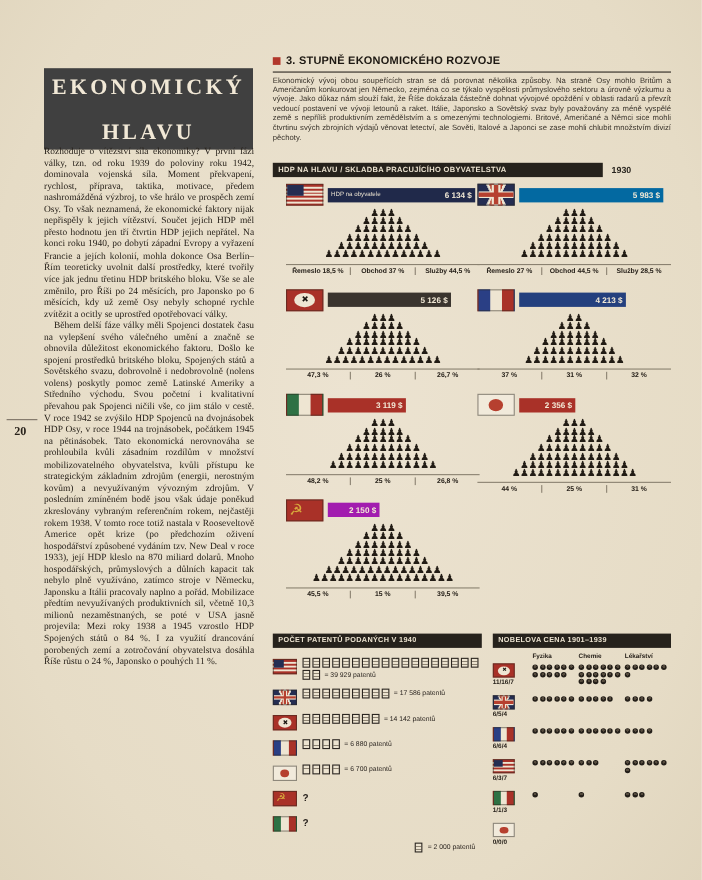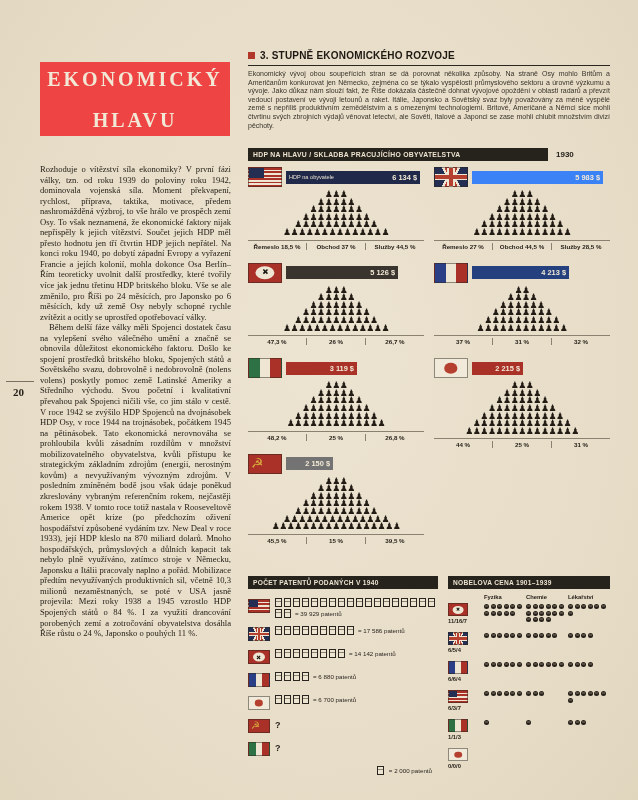--- a/index.html
+++ b/index.html
@@ -1,25 +1,25 @@
 <!DOCTYPE html>
 <html><head>
 <meta charset="utf-8">
 <style>
   html,body{margin:0;padding:0}
   body{width:638px;height:800px;position:relative;overflow:hidden;
        background:radial-gradient(ellipse at 50% 45%, #ece3d1 0%, #e6dcc6 75%, #e0d5bd 100%);
        font-family:"Liberation Sans","DejaVu Sans",sans-serif;color:#241f18}
 
   
-  .title-box{position:absolute;left:40px;top:62px;width:190px;height:74px;background:#ef4444;
+  .title-box{position:absolute;left:40px;top:62px;width:190px;height:74px;background:#404040;
              display:flex;flex-direction:column;align-items:center;justify-content:center;gap:21px}
   .title-line{color:#f1e8d6;font-family:"Liberation Serif","DejaVu Serif",serif;font-weight:bold;
               font-size:20px;letter-spacing:3px;line-height:1;white-space:nowrap}
-  .left-body{position:absolute;left:40px;top:164px;width:191px;
+  .left-body{position:absolute;left:40px;top:132px;width:191px;
              font-family:"Liberation Serif","DejaVu Serif",serif;font-size:8.6px;line-height:10.55px;
              text-align:justify;color:#27211a}
   .left-body p{margin:0}
   .left-body p.indent{text-indent:9px}
   .pagenum-rule{position:absolute;left:6px;top:381px;width:28px;height:1px;background:#7a7163}
   .pagenum{position:absolute;left:13px;top:386px;font-family:"Liberation Serif","DejaVu Serif",serif;
            font-weight:bold;font-size:11px;color:#27211a}
 
   
   .section-head{position:absolute;left:248px;top:50px;width:362px;display:flex;align-items:center;gap:5px;
@@ -28,21 +28,21 @@
   .section-title{font-weight:bold;font-size:10px;letter-spacing:0.2px;color:#1d1812}
   .intro{position:absolute;left:248px;top:70px;width:362px;font-size:7px;line-height:8.6px;
          text-align:justify;color:#38322a}
 
   
   .chart-head{position:absolute;left:248px;top:148px;width:300px;height:13px;background:#26221c;
               color:#ece3d0;font-size:6.8px;font-weight:bold;letter-spacing:0.3px;display:flex;
               align-items:center;padding-left:5px;box-sizing:border-box}
   .chart-year{position:absolute;left:556px;top:150px;font-size:8px;font-weight:bold;color:#26221c}
   .chart-col{position:absolute;width:176px;display:flex;flex-direction:column;gap:13px}
-  #chart-col-left{left:248px;top:167px}
+  #chart-col-left{left:260px;top:167px}
   #chart-col-right{left:434px;top:167px}
   .bar-row{display:flex;align-items:center;height:20px}
   .gdp-bar{height:13px;margin-left:4px;display:flex;align-items:center;justify-content:flex-end;
            padding:0 3px;box-sizing:border-box;color:#f2e9d6;white-space:nowrap}
   .gdp-bar .bar-label{font-size:5.6px;margin-right:auto;opacity:.95}
   .gdp-bar .bar-value{font-size:7.4px;font-weight:bold}
   .pyramid{margin-top:4px;text-align:center;font-family:"DejaVu Sans",sans-serif;color:#221c15}
   .pyramid div{font-size:9px;line-height:7.6px;letter-spacing:-0.5px}
   .pcts{display:flex;margin-top:3px;border-top:0.6px solid #8a8170;padding-top:2px}
   .pct{flex:1;text-align:center;font-size:6.2px;font-weight:bold;color:#27211a;
@@ -199,21 +199,21 @@
           <span class="pct">48,2 %</span>
           <span class="pct">25 %</span>
           <span class="pct">26,8 %</span>
         </div>
       </div>
       <div class="country-block">
         <div class="bar-row">
           <span class="flag ussr" style="width: 34px; height: 20px;">
             <span class="umark" style="font-size: 14px;">☭</span>
           </span>
-          <div class="gdp-bar" style="width: 47px; background: #737373;">
+          <div class="gdp-bar" style="width: 47px; background: #a21caf;">
             <span class="bar-value">2 150 $</span>
           </div>
         </div>
         <div class="pyramid">
           <div>♟♟♟</div>
           <div>♟♟♟♟♟</div>
           <div>♟♟♟♟♟♟♟</div>
           <div>♟♟♟♟♟♟♟♟♟</div>
           <div>♟♟♟♟♟♟♟♟♟♟♟</div>
           <div>♟♟♟♟♟♟♟♟♟♟♟♟♟♟</div>
@@ -228,21 +228,21 @@
     </div>
   <div id="chart-col-right" class="chart-col">
       <div class="country-block">
         <div class="bar-row">
           <span class="flag uk" style="width: 34px; height: 20px;">
             <span class="ukcv"></span>
             <span class="ukch"></span>
             <span class="ukcv2"></span>
             <span class="ukch2"></span>
           </span>
-          <div class="gdp-bar" style="width: 131px; background: #3b82f6; padding-left: 29px;">
+          <div class="gdp-bar" style="width: 131px; background: #0369a1; padding-left: 29px;">
             <span class="bar-value">5 983 $</span>
           </div>
         </div>
         <div class="pyramid">
           <div>♟♟♟</div>
           <div>♟♟♟♟♟</div>
           <div>♟♟♟♟♟♟♟</div>
           <div>♟♟♟♟♟♟♟♟♟</div>
           <div>♟♟♟♟♟♟♟♟♟♟♟</div>
           <div>♟♟♟♟♟♟♟♟♟♟♟♟♟</div>
@@ -273,21 +273,21 @@
           <span class="pct">31 %</span>
           <span class="pct">32 %</span>
         </div>
       </div>
       <div class="country-block">
         <div class="bar-row">
           <span class="flag japan" style="width: 34px; height: 20px;">
             <span class="jdisc"></span>
           </span>
           <div class="gdp-bar" style="width: 51px; background: rgb(169, 49, 40);">
-            <span class="bar-value">2 215 $</span>
+            <span class="bar-value">2 356 $</span>
           </div>
         </div>
         <div class="pyramid">
           <div>♟♟♟</div>
           <div>♟♟♟♟♟</div>
           <div>♟♟♟♟♟♟♟</div>
           <div>♟♟♟♟♟♟♟♟♟</div>
           <div>♟♟♟♟♟♟♟♟♟♟♟</div>
           <div>♟♟♟♟♟♟♟♟♟♟♟♟♟</div>
           <div>♟♟♟♟♟♟♟♟♟♟♟♟♟♟♟</div>

